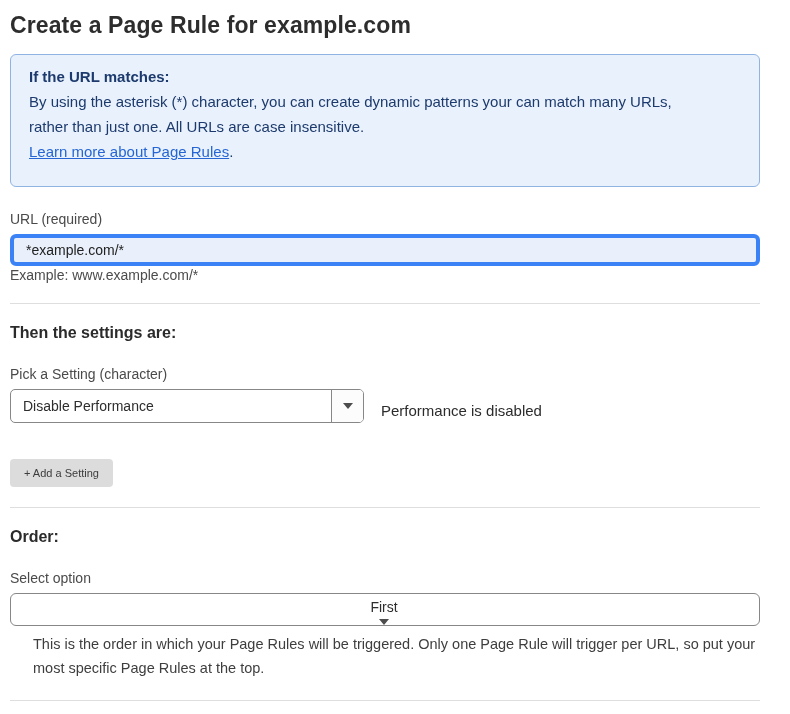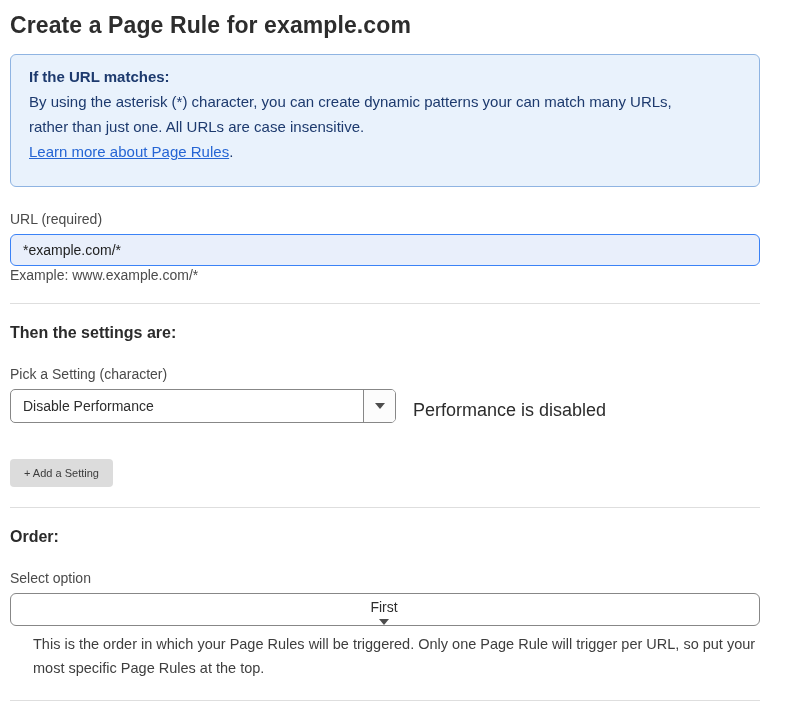--- a/index.html
+++ b/index.html
@@ -44,21 +44,21 @@
     font-size: 14px;
     color: #4a4a4a;
     margin-bottom: 7px;
   }
 
   .url-input {
     display: block;
     width: 750px;
     height: 32px;
     background: #e9effb;
-    border: 1px solid #3b82f6;
+    border: 4px solid #3b82f6;
     border-radius: 6px;
     padding: 0 12px;
     font-size: 14px;
     color: #222222;
     font-family: "Liberation Sans", "DejaVu Sans", sans-serif;
     outline: none;
   }
   .helper-text {
     font-size: 14px;
     color: #4c4c4c;
@@ -83,21 +83,21 @@
   .select-control {
     display: flex;
     align-items: stretch;
     height: 34px;
     border: 1px solid #878787;
     border-radius: 5px;
     background: #ffffff;
     cursor: pointer;
     overflow: hidden;
   }
-  .select-control.setting-select { width: 386px; text-align: right; }
+  .select-control.setting-select { width: 354px; text-align: right; }
   .select-value {
     flex: 1;
     display: flex;
     align-items: center;
     padding: 0 12px;
     font-size: 14px;
     color: #2d2d2d;
     white-space: nowrap;
   }
   .select-arrow-box {
@@ -108,21 +108,21 @@
     justify-content: center;
     background: #fcfcfc;
   }
   .caret-down {
     width: 0; height: 0;
     border-left: 5px solid transparent;
     border-right: 5px solid transparent;
     border-top: 6px solid #4d4d4d;
   }
   .setting-status {
-    font-size: 18px;
+    font-size: 15px;
     color: #2c2c2c;
     margin-left: 17px;
     margin-top: 8px;
   }
 
   .btn {
     display: inline-flex;
     align-items: center;
     justify-content: center;
     height: 30px;

